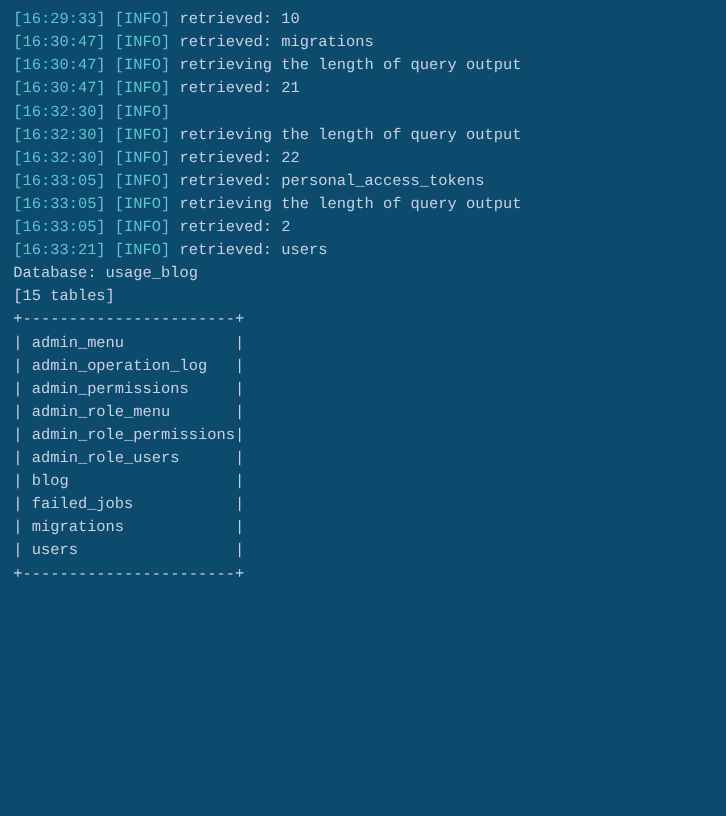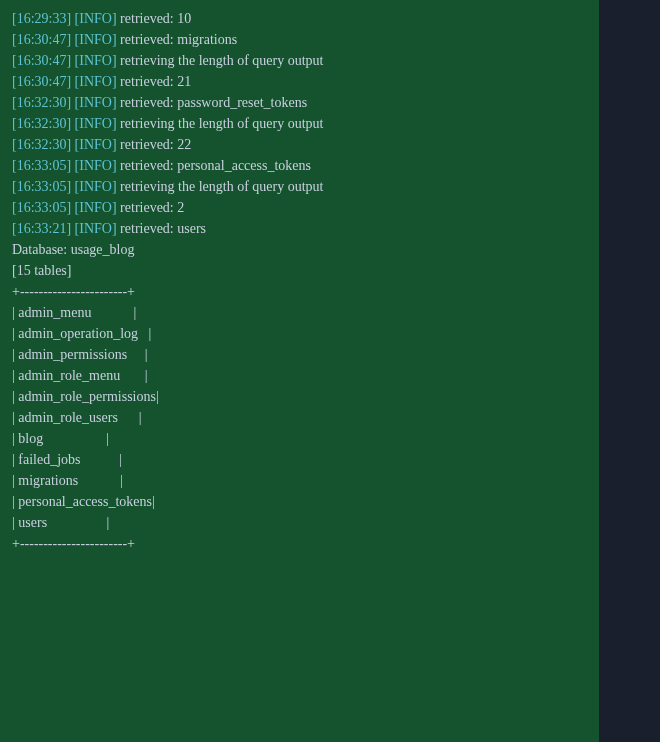--- a/index.html
+++ b/index.html
@@ -13,26 +13,25 @@
       height: 742px;
       background-color: #1a1f2e;
       font-family: 'Courier New', Courier, monospace;
       font-size: 14px;
       line-height: 1.5;
       color: #c8d0e0;
       overflow: hidden;
     }
 
     .terminal {
-      width: 599px;
+      width: 660px;
       height: 742px;
-      background-color: #14532d;
+      background-color: #0c4a6e;
       padding: 8px 12px;
       overflow: hidden;
-      font-family: Liberation Serif, serif;
     }
 
     .log-line {
       display: flex;
       flex-wrap: wrap;
       white-space: pre-wrap;
       word-break: break-all;
     }
 
     .timestamp {
@@ -63,35 +62,34 @@
   </style>
 </head>
 <body>
 
 <div class="terminal">
 
 <div class="log-line"><span class="timestamp">[16:29:33] </span><span class="level-info">[INFO]</span><span class="log-message"> retrieved: 10</span></div>
     <div class="log-line"><span class="timestamp">[16:30:47] </span><span class="level-info">[INFO]</span><span class="log-message"> retrieved: migrations</span></div>
     <div class="log-line"><span class="timestamp">[16:30:47] </span><span class="level-info">[INFO]</span><span class="log-message"> retrieving the length of query output</span></div>
     <div class="log-line"><span class="timestamp">[16:30:47] </span><span class="level-info">[INFO]</span><span class="log-message"> retrieved: 21</span></div>
-    <div class="log-line"><span class="timestamp">[16:32:30] </span><span class="level-info">[INFO]</span><span class="log-message"> retrieved: password_reset_tokens</span></div>
+    <div class="log-line"><span class="timestamp">[16:32:30] </span><span class="level-info">[INFO]</span></div>
     <div class="log-line"><span class="timestamp">[16:32:30] </span><span class="level-info">[INFO]</span><span class="log-message"> retrieving the length of query output</span></div>
     <div class="log-line"><span class="timestamp">[16:32:30] </span><span class="level-info">[INFO]</span><span class="log-message"> retrieved: 22</span></div>
     <div class="log-line"><span class="timestamp">[16:33:05] </span><span class="level-info">[INFO]</span><span class="log-message"> retrieved: personal_access_tokens</span></div>
     <div class="log-line"><span class="timestamp">[16:33:05] </span><span class="level-info">[INFO]</span><span class="log-message"> retrieving the length of query output</span></div>
     <div class="log-line"><span class="timestamp">[16:33:05] </span><span class="level-info">[INFO]</span><span class="log-message"> retrieved: 2</span></div>
     <div class="log-line"><span class="timestamp">[16:33:21] </span><span class="level-info">[INFO]</span><span class="log-message"> retrieved: users</span></div>
     <div class="plain-line">Database: usage_blog</div>
     <div class="plain-line">[15 tables]</div>
     <div class="plain-line table-border">+-----------------------+</div>
     <div class="plain-line table-row">| admin_menu            |</div>
     <div class="plain-line table-row">| admin_operation_log   |</div>
     <div class="plain-line table-row">| admin_permissions     |</div>
     <div class="plain-line table-row">| admin_role_menu       |</div>
     <div class="plain-line table-row">| admin_role_permissions|</div>
     <div class="plain-line table-row">| admin_role_users      |</div>
     <div class="plain-line table-row">| blog                  |</div>
     <div class="plain-line table-row">| failed_jobs           |</div>
     <div class="plain-line table-row">| migrations            |</div>
-    <div class="plain-line table-row">| personal_access_tokens|</div>
     <div class="plain-line table-row">| users                 |</div>
     <div class="plain-line table-border">+-----------------------+</div>
   </div>
 
 </body></html>

